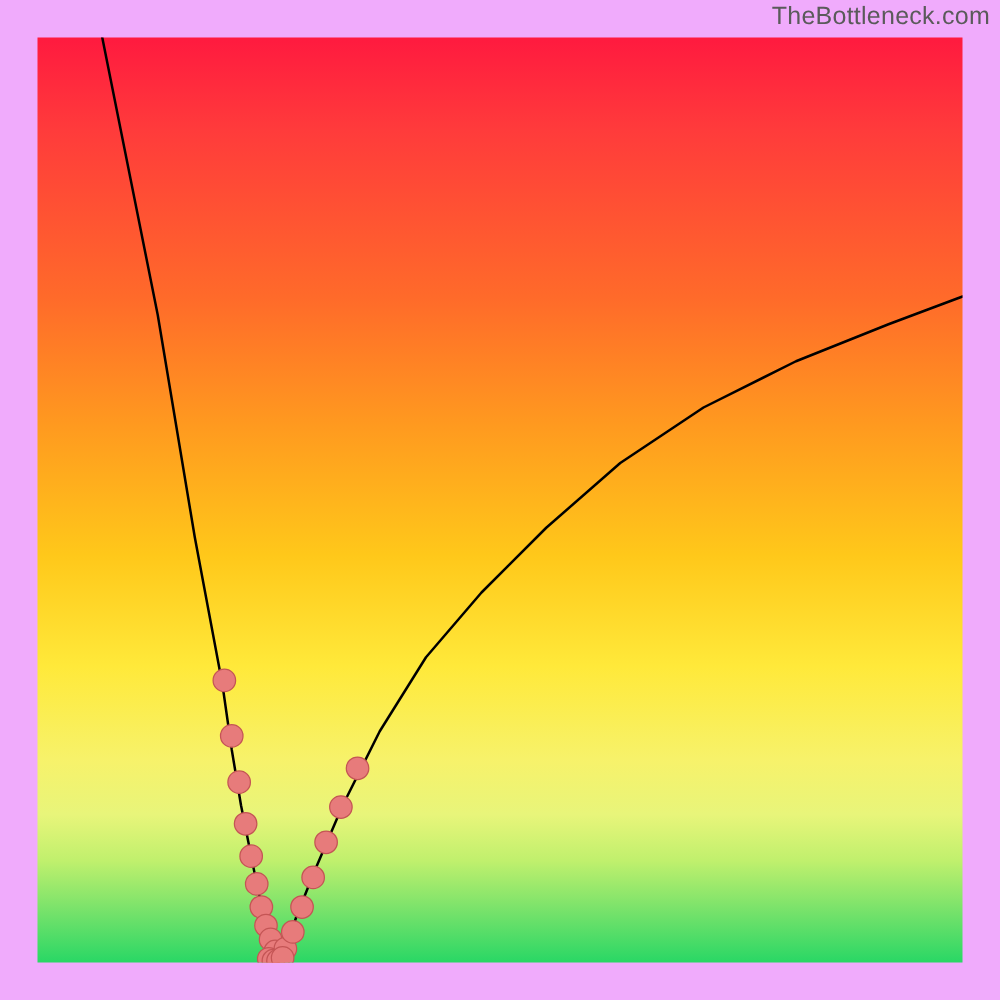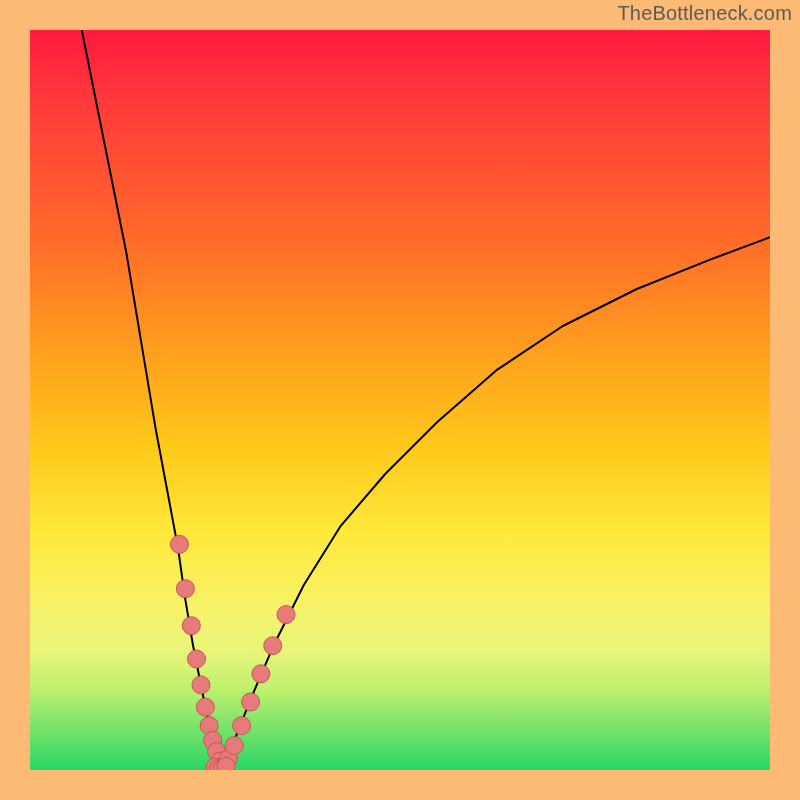--- a/index.html
+++ b/index.html
@@ -8,21 +8,21 @@
     width: 800px;
     height: 800px;
     overflow: hidden;
     background: #000;
     font-family: Arial, Helvetica, sans-serif;
   }
   .frame {
     position: relative;
     width: 800px;
     height: 800px;
-    background: #fdba74;
+    background: #f0abfc;
   }
   .plot {
     position: absolute;
     left: 30px;
     top: 30px;
     width: 740px;
     height: 740px;
     
     background: linear-gradient(
       to bottom,

